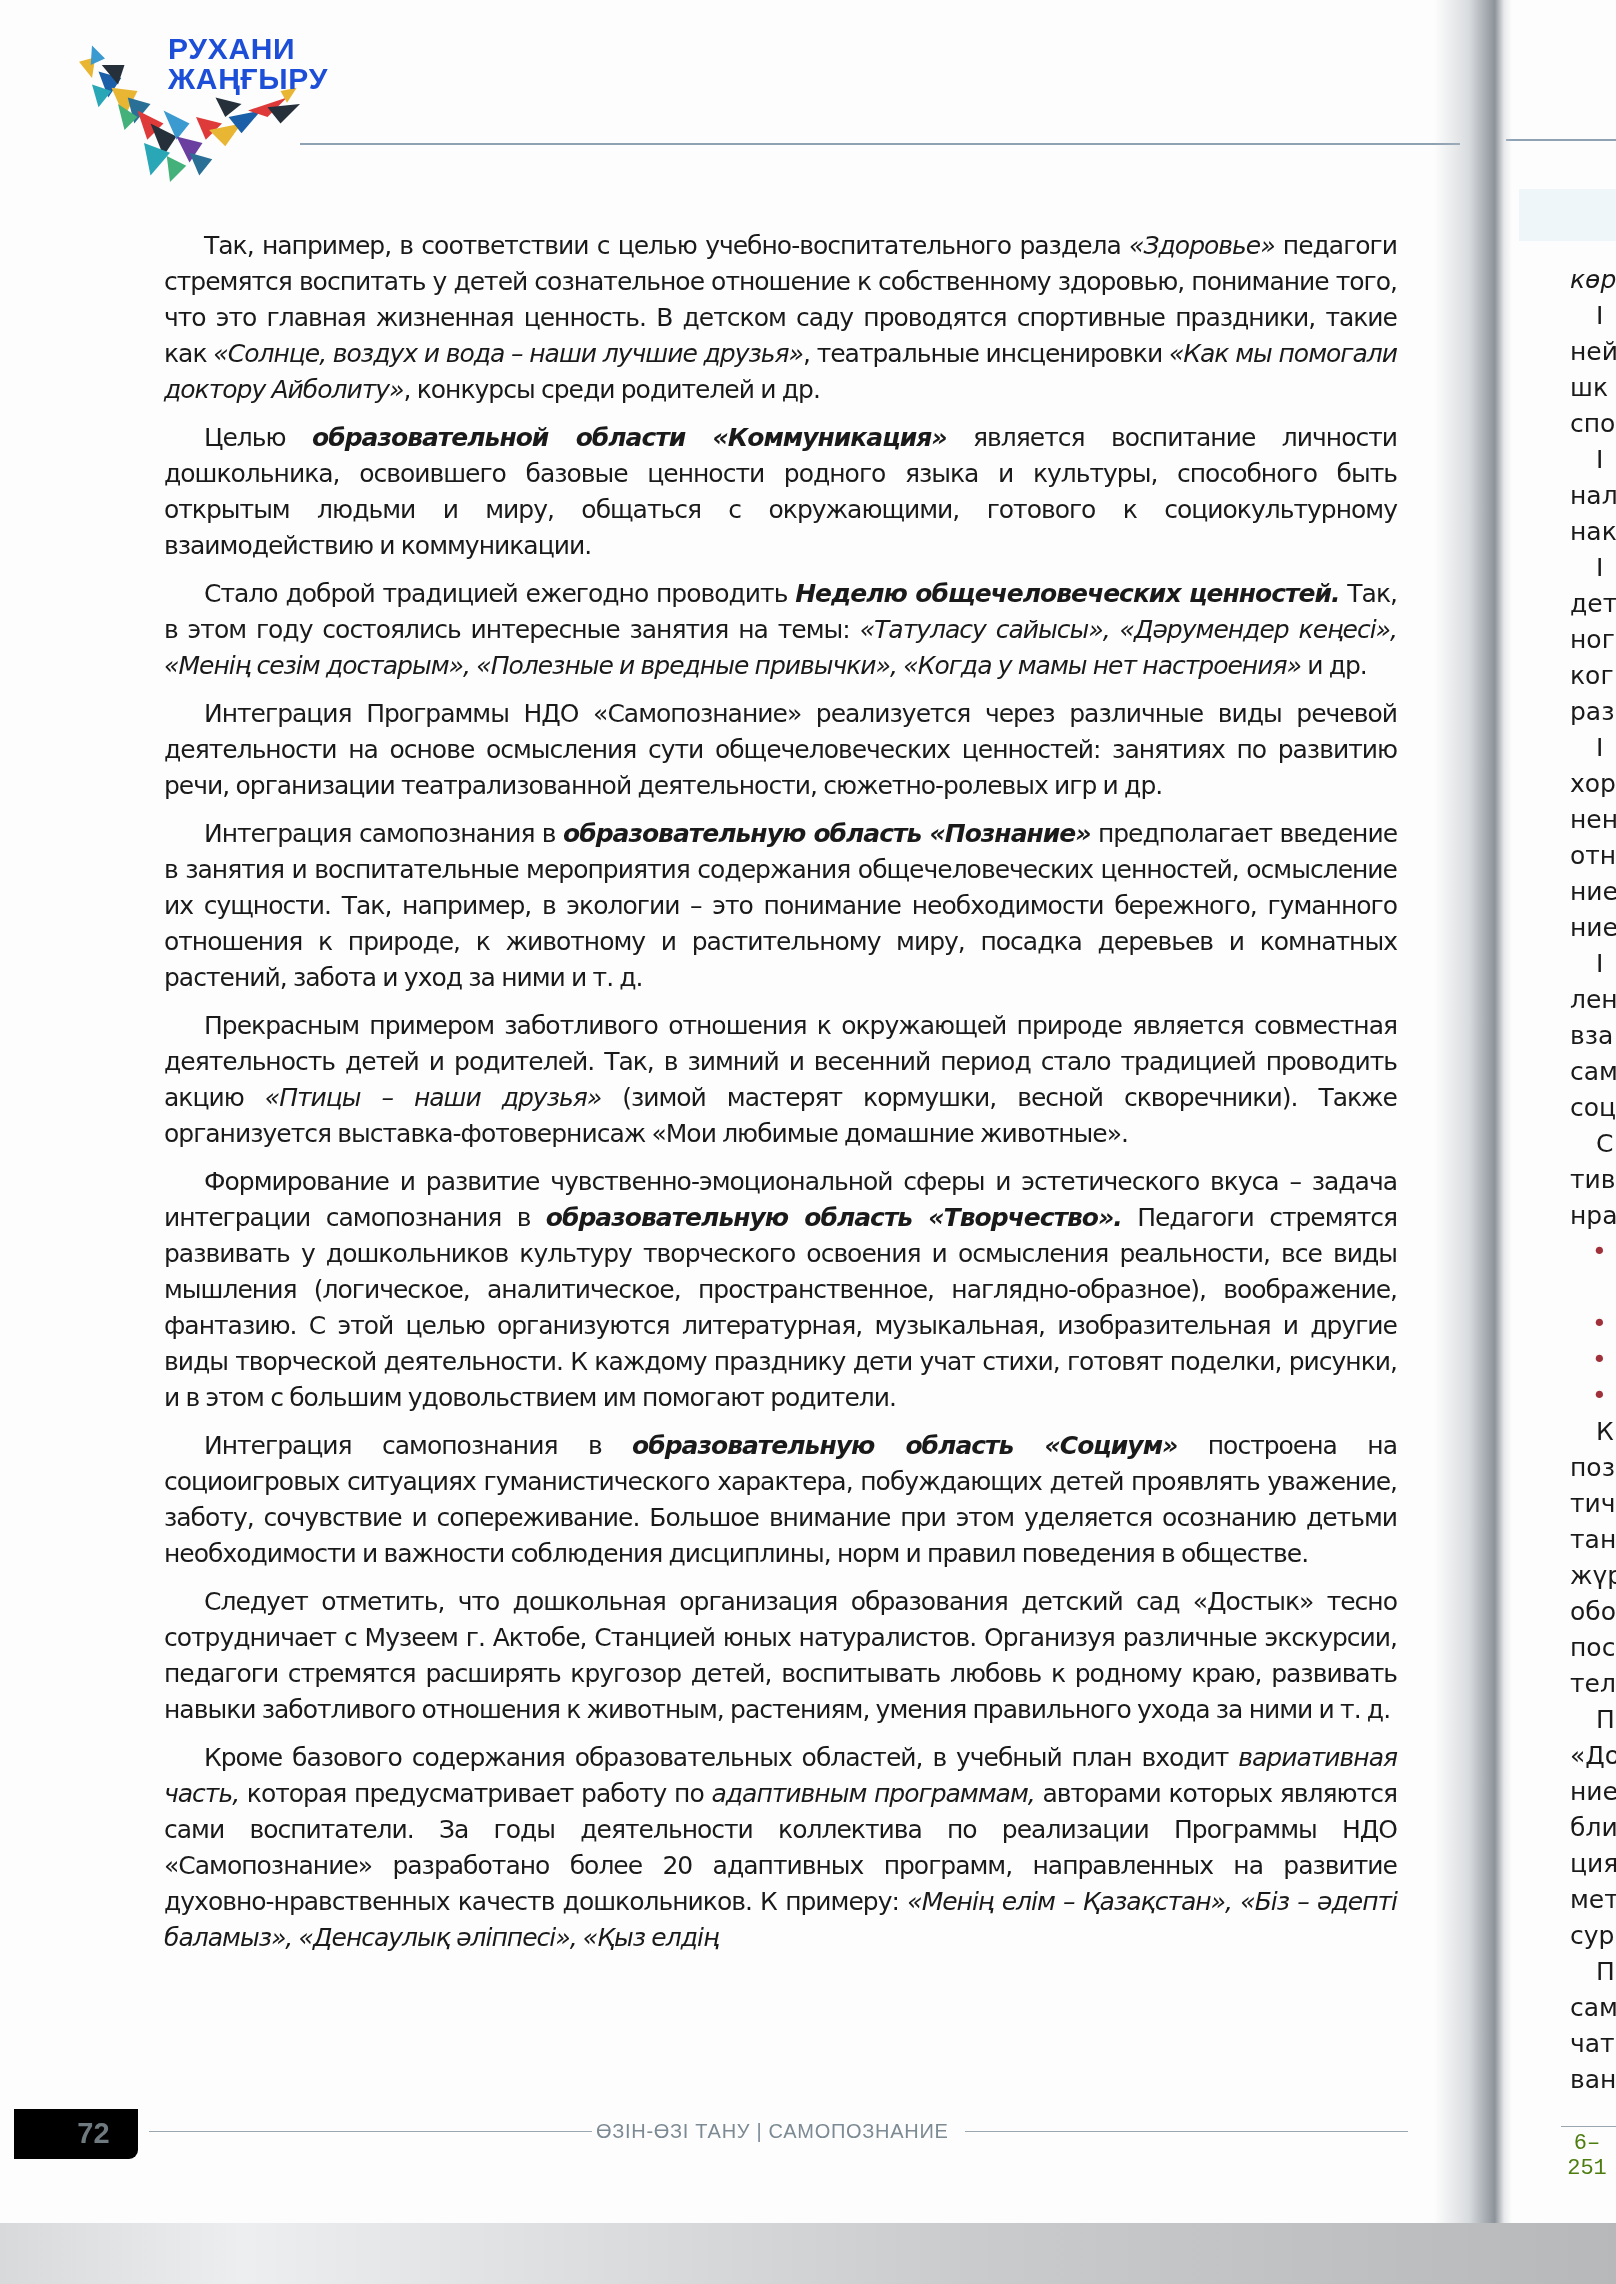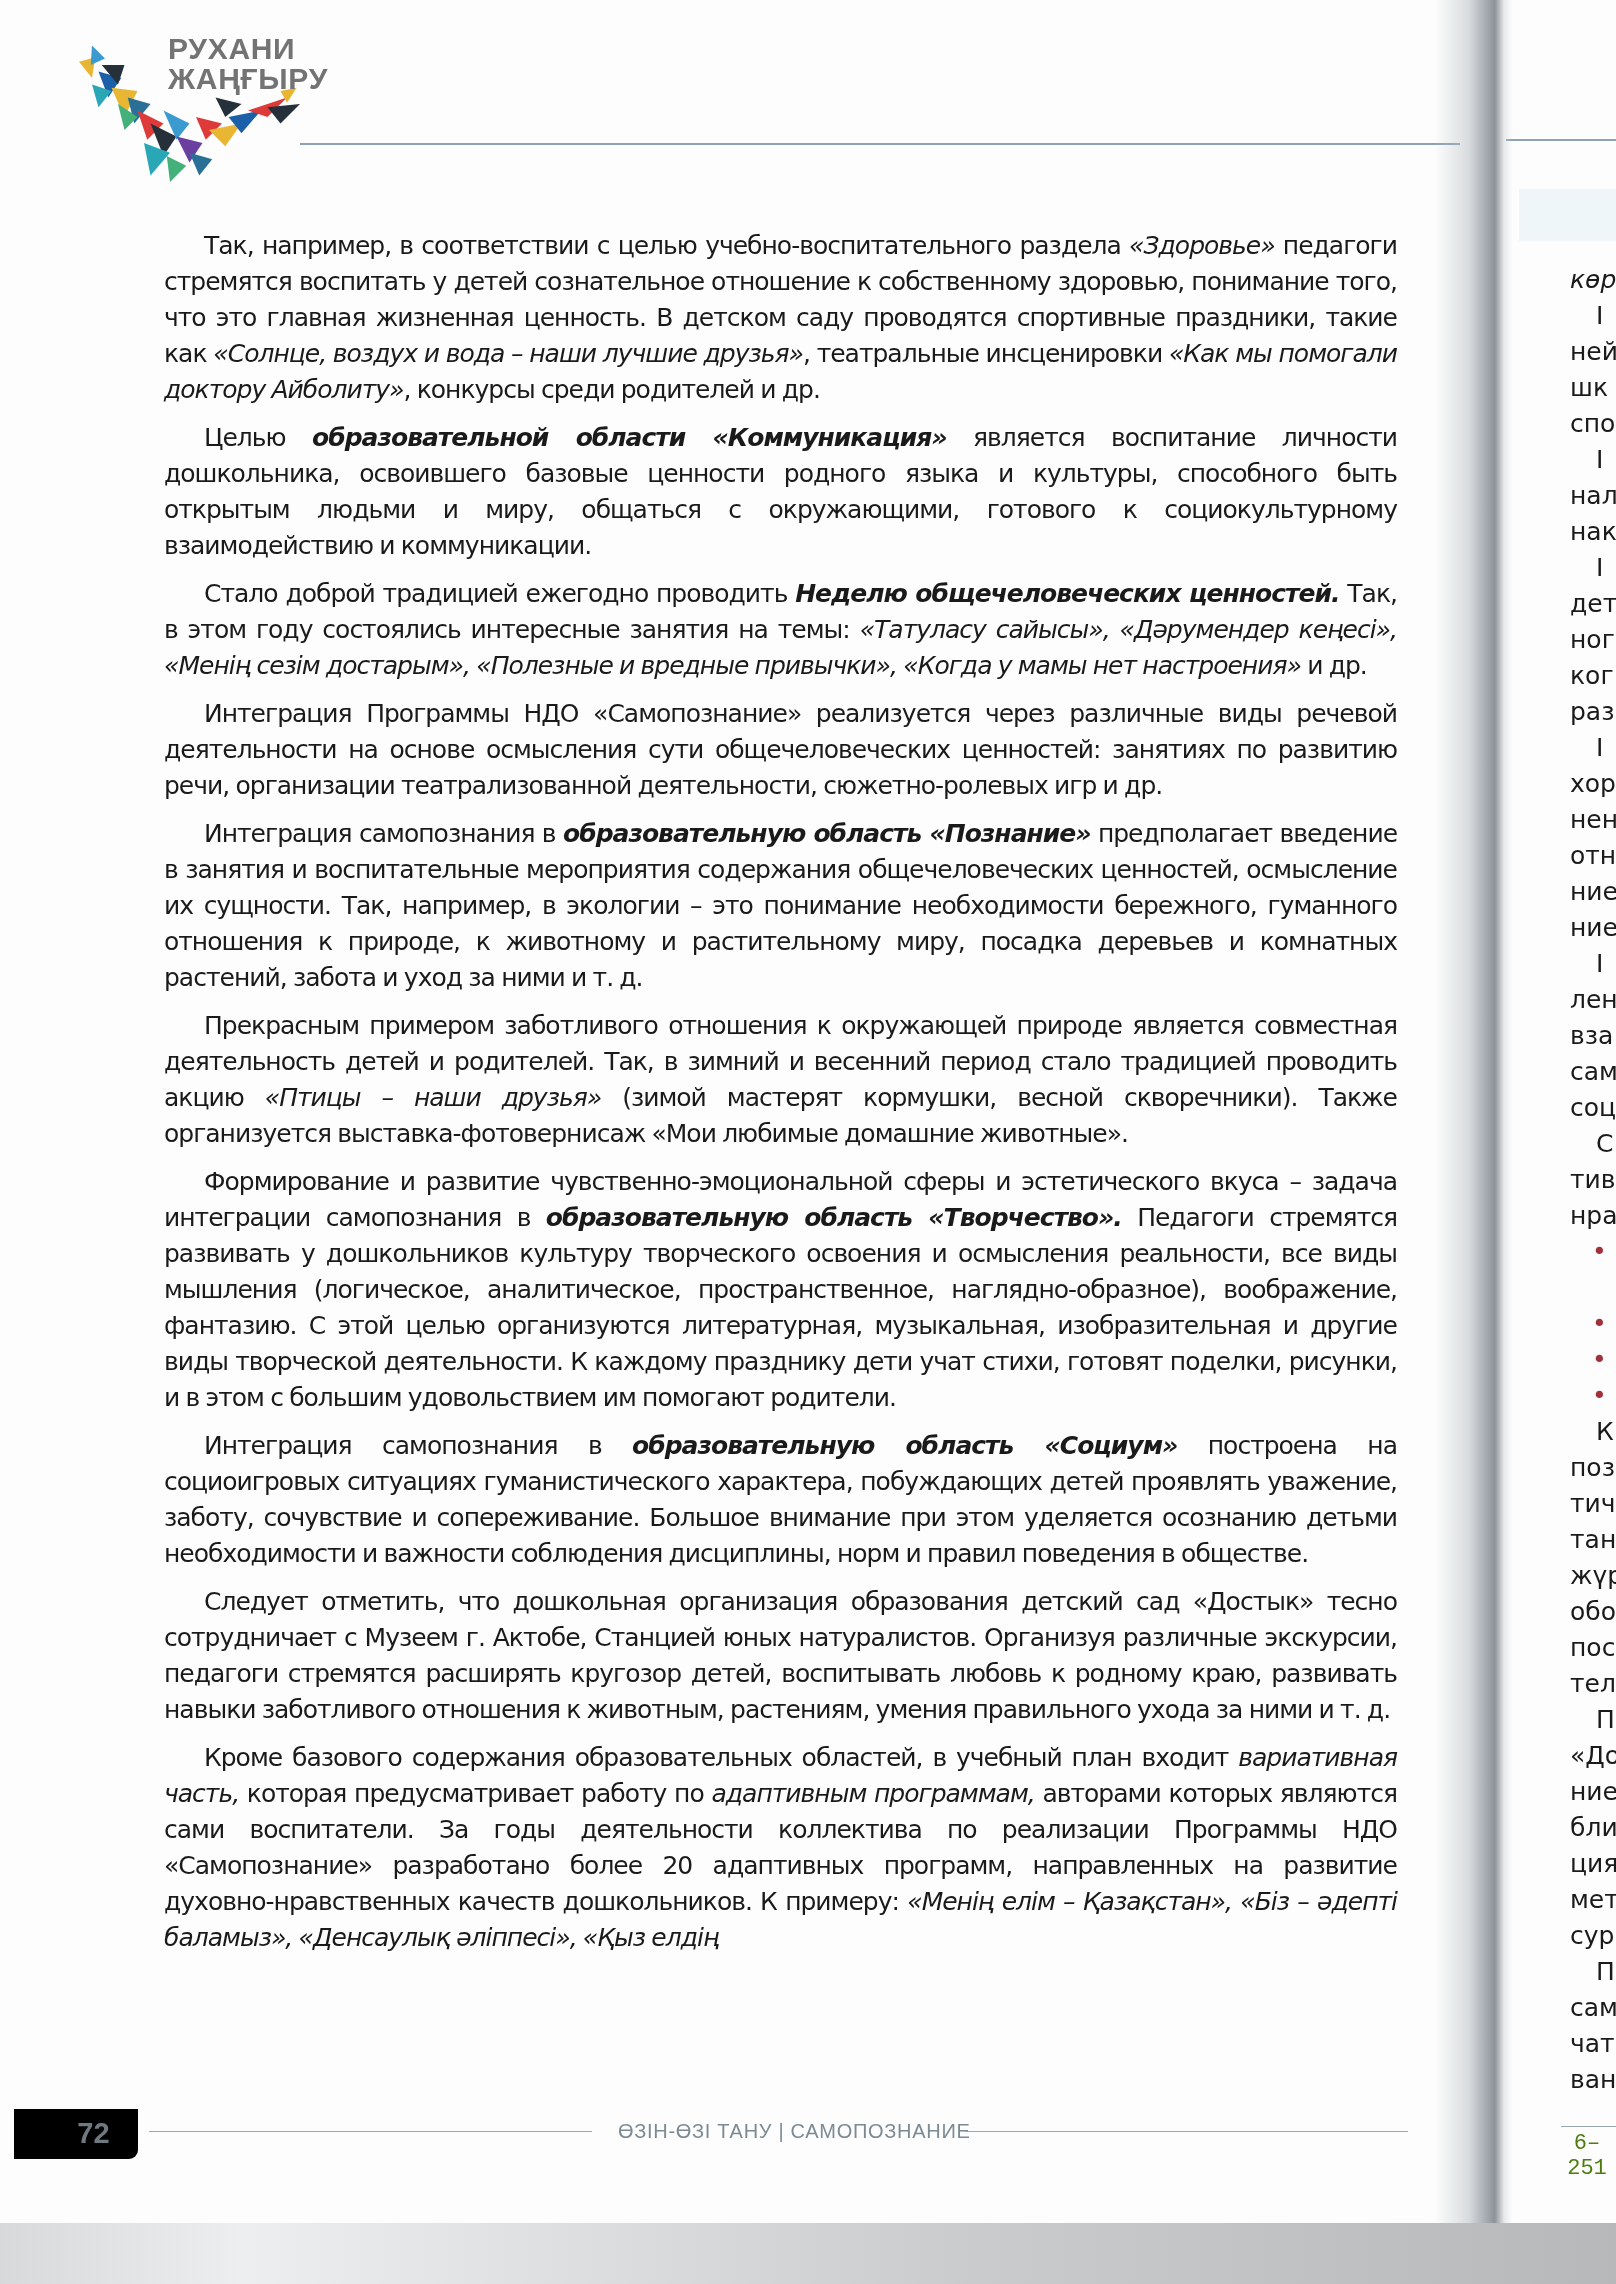--- a/index.html
+++ b/index.html
@@ -3,35 +3,35 @@
 <meta charset="utf-8">
 <style>
   html, body { margin:0; padding:0; }
   body { width:1617px; height:2284px; position:relative; overflow:hidden; background:#ffffff; font-family:"Liberation Sans", sans-serif; }
   .page { position:absolute; left:0; top:0; width:1617px; height:2223px; background:#fdfdfd; }
   .bottom-band { position:absolute; left:0; top:2223px; width:1617px; height:61px;
     background:linear-gradient(90deg,#d7d9db 0%,#eceeef 15%,#c9cbcd 60%,#b6b8ba 100%); }
   .spine { position:absolute; left:1434px; top:0; width:78px; height:2284px;
     background:linear-gradient(90deg,rgba(255,255,255,0) 0%,rgba(180,186,192,0.5) 45%,rgba(120,128,136,0.85) 78%,rgba(200,204,208,0.4) 90%,rgba(255,255,255,0) 100%); }
   .logo { position:absolute; left:72px; top:26px; width:235px; height:156px; }
-  .logo-text { position:absolute; left:168px; top:34px; font-family:"Liberation Sans", sans-serif; font-weight:bold; font-size:30px; line-height:30px; color:#737373; letter-spacing:0.7px; }
+  .logo-text { position:absolute; left:168px; top:34px; font-family:"Liberation Sans", sans-serif; font-weight:bold; font-size:30px; line-height:30px; color:#1d4ed8; letter-spacing:0.7px; }
   .header-rule { position:absolute; left:300px; top:143px; width:1160px; height:2px; background:#8ea2b4; }
   .header-rule-r { position:absolute; left:1506px; top:139px; width:111px; height:2px; background:#8ea2b4; }
   .body-text { position:absolute; left:152px; top:216px; width:1257px; font-family:"DejaVu Sans", sans-serif; font-size:25px; line-height:36px; color:#1a1a1a; text-align:justify; }
   .body-text p { margin:12px; text-indent:40px; letter-spacing:-1px; word-spacing:-0.7px; }
   .body-text em { font-style:italic; }
   .body-text strong { font-weight:bold; font-style:italic; }
   .right-col { position:absolute; left:1570px; top:218px; width:47px; overflow:hidden; font-family:"DejaVu Sans", sans-serif; font-size:25px; line-height:36px; color:#1a1a1a; white-space:nowrap; }
   .right-col div { height:36px; }
   .right-col .ind { padding-left:26px; }
   .right-col .bul { padding-left:22px; color:#a0303a; }
   .footer-pg { position:absolute; left:14.3px; top:2109px; width:124px; height:50px; background:#000000; border-radius:0 0 9px 0;font-weight:bold; }
   .footer-pg span { position:absolute; left:63px; top:7.8px; font-family:"Liberation Sans", sans-serif; font-size:29px; color:#6f7a80; }
   .footer-rule-l { position:absolute; left:149px; top:2131px; width:443px; height:1.3px; background:#9aa6b0; }
-  .footer-title { position:absolute; left:596px; top:2120px; font-family:"Liberation Sans", sans-serif; font-size:20px; color:#7c8a94; letter-spacing:0.7px;margin-left:22px; }
+  .footer-title { position:absolute; left:596px; top:2120px; font-family:"Liberation Sans", sans-serif; font-size:20px; color:#7c8a94; letter-spacing:0.7px; }
   .footer-rule-r { position:absolute; left:965px; top:2131px; width:443px; height:1.3px; background:#9aa6b0; }
   .footer-r-rule { position:absolute; left:1561px; top:2126px; width:55px; height:1.3px; background:#9aa6b0; }
   .footer-code { position:absolute; left:1557px; top:2131px; font-family:Liberation Mono, monospace; font-size:22px; color:#4d7c0f;text-align:center; }
   .wm { position:absolute; background:rgba(200,228,240,0.25); }
 </style>
 </head>
 <body>
 
 <div class="page"></div>
 <div class="wm" style="left:1519px;top:189px;width:98px;height:52px;"></div>

